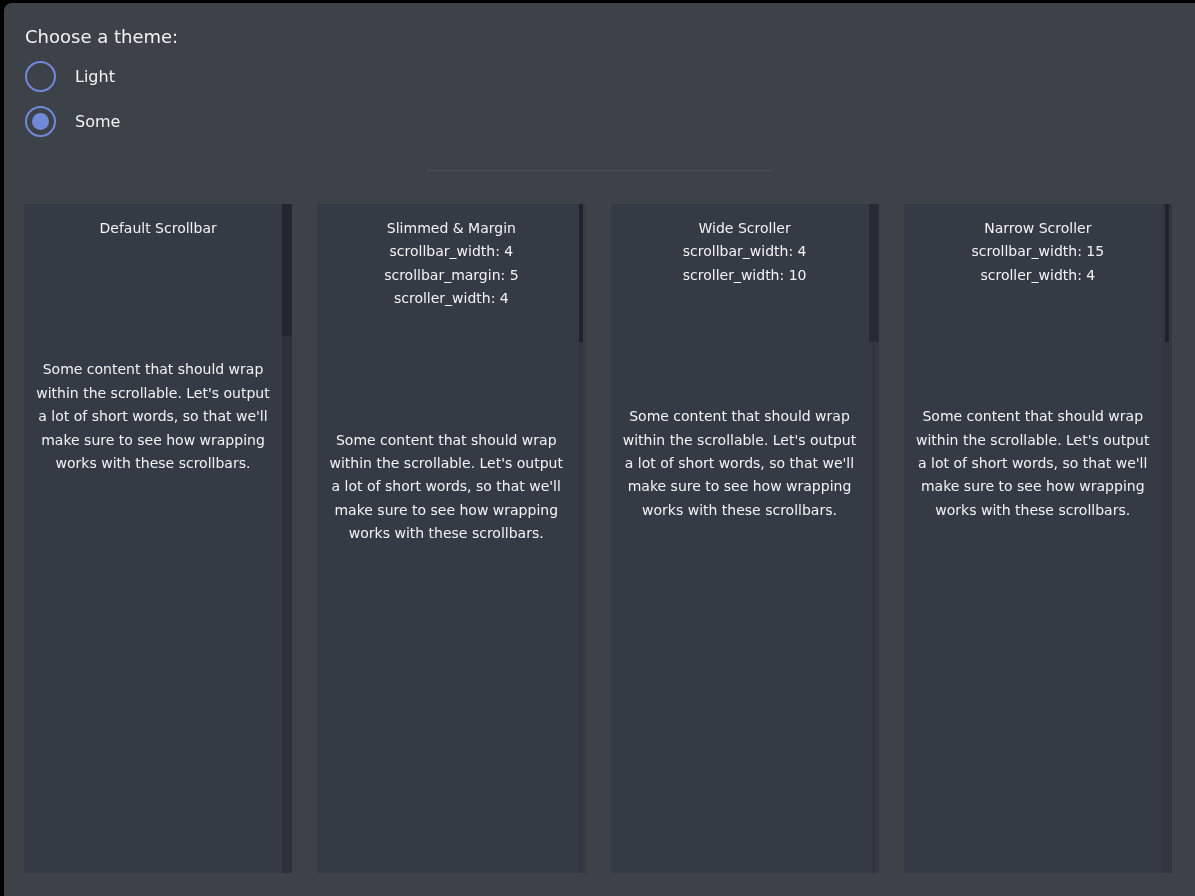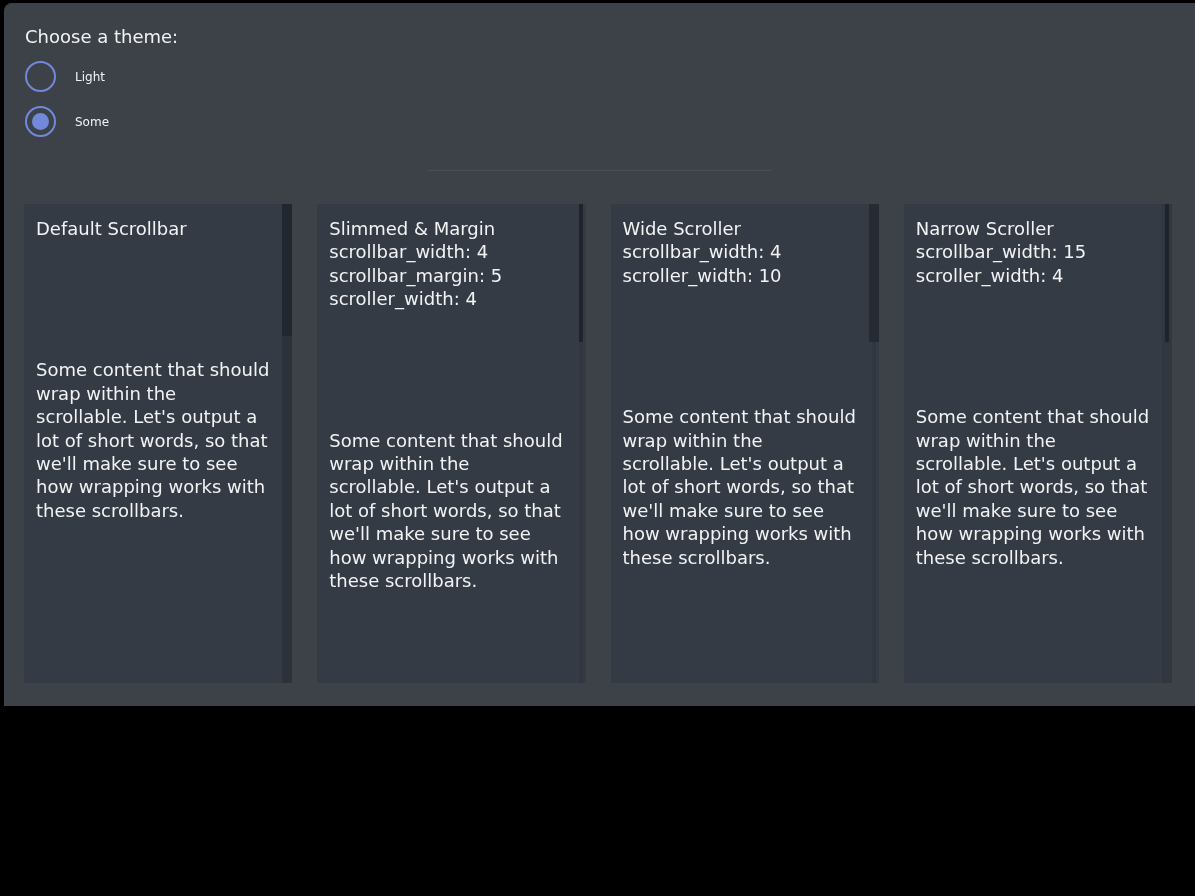--- a/index.html
+++ b/index.html
@@ -9,21 +9,21 @@
     width: 1195px;
     height: 896px;
     overflow: hidden;
     font-family: "DejaVu Sans", sans-serif;
   }
   .page {
     position: relative;
     margin-left: 4px;
     margin-top: 3px;
     width: 1191px;
-    height: 703px;
+    height: 893px;
     background: var(--page-bg, #3d4249);
     border-top-left-radius: 8px;
     color: var(--text, #f2f3f5);
   }
   .theme-section {
     position: absolute;
     left: 21px;
     top: 22px;
   }
   .theme-label {
@@ -52,21 +52,21 @@
     width: 17px;
     height: 17px;
     border-radius: 50%;
     background: transparent;
   }
   .radio-row.selected .radio-dot {
     background: var(--radio-accent, #7289da);
   }
   .radio-text {
     margin-left: 19px;
-    font-size: 12px;
+    font-size: 16px;
   }
   .divider {
     position: absolute;
     left: 423px;
     top: 167px;
     width: 344px;
     height: 1px;
     background: var(--divider, #4a4f57);
   }
   .panels {
@@ -76,22 +76,23 @@
     top: 201px;
     bottom: 23px;
     display: grid;
     grid-template-columns: repeat(4, 1fr);
     grid-column-gap: 25px;
   }
   .panel {
     position: relative;
     background: var(--panel-bg, #353b44);
     overflow: hidden;
-    font-size: 18px;
+    font-size: 14px;
     line-height: 23.4px;
+    text-align: center;
   }
   .panel-inner {
     padding: 13px 12px 0 12px;
   }
   .panel-title-line {
     white-space: nowrap;
   }
   .panel-body {
     margin-top: 118px;
     width: 234px;

